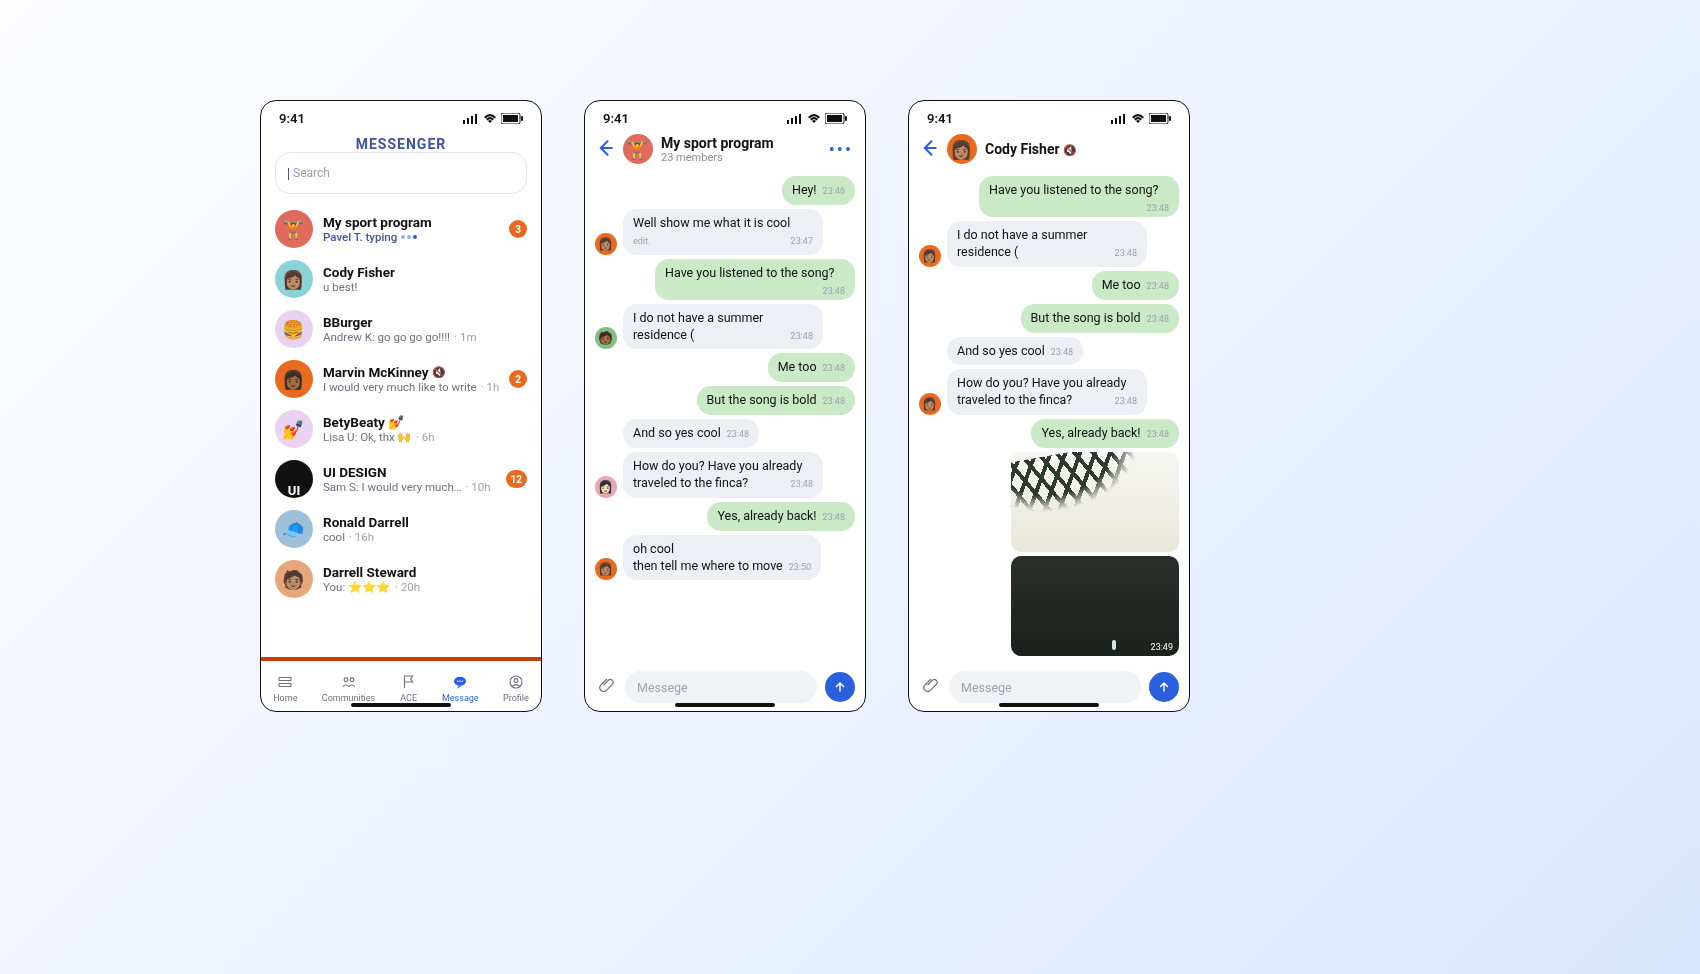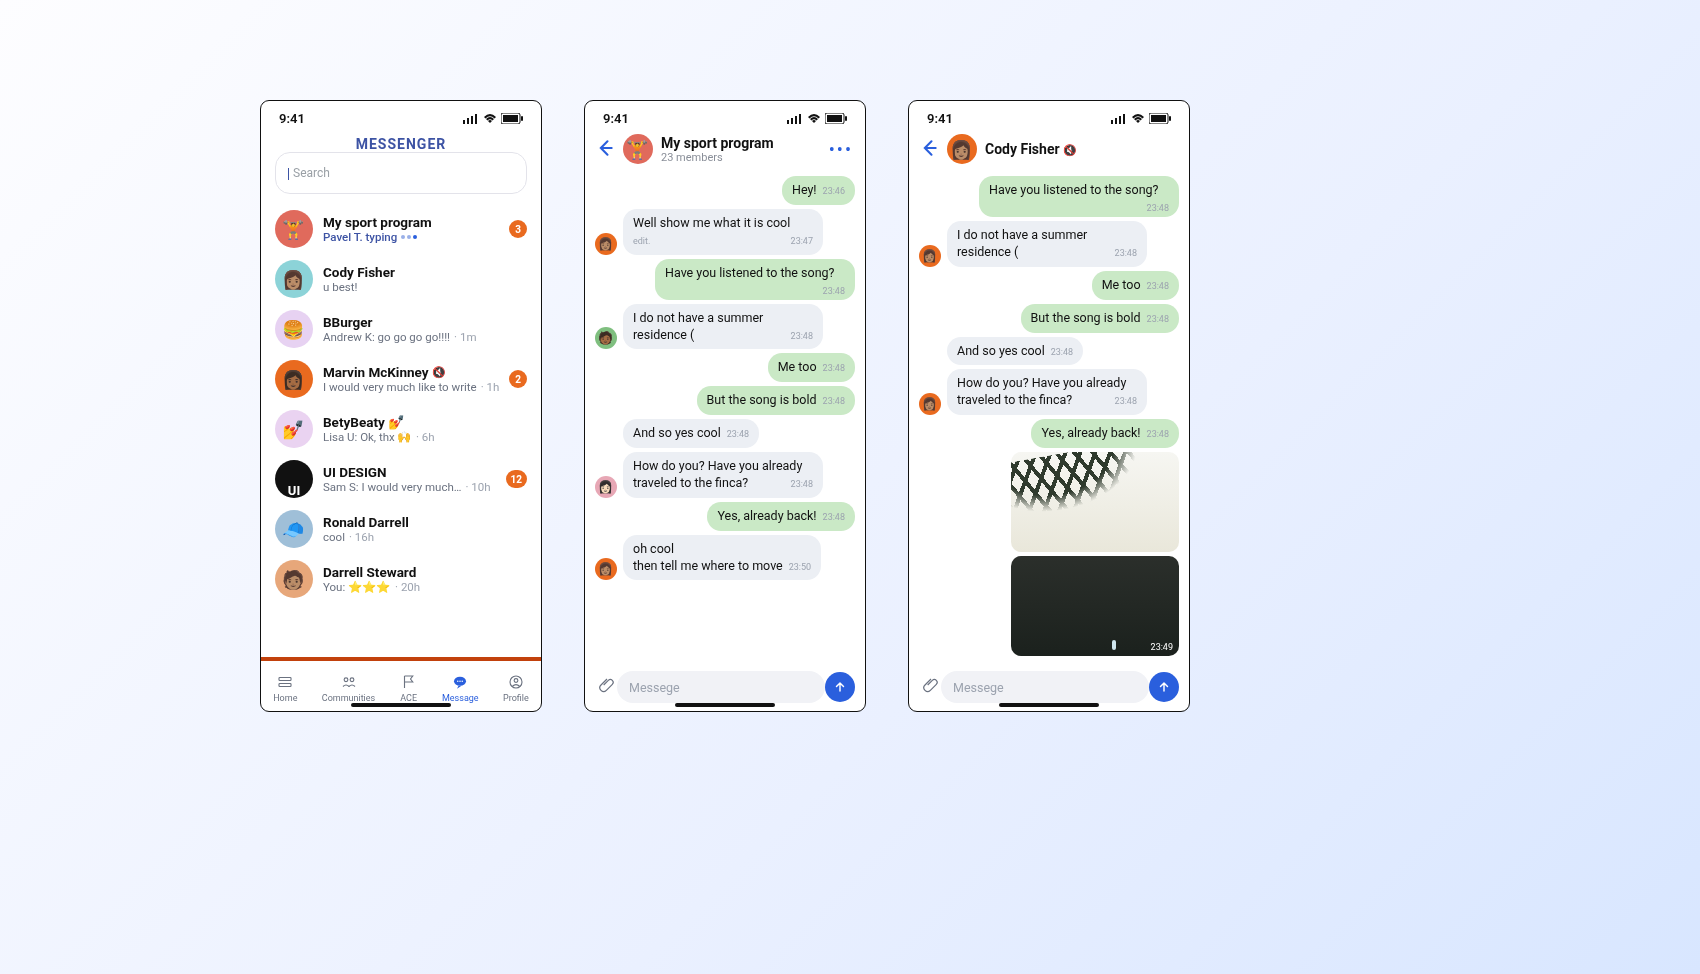--- a/index.html
+++ b/index.html
@@ -8,21 +8,21 @@
     background: linear-gradient(135deg, #fdfdff 0%, #eaf0ff 60%, #d8e6ff 100%);
     width: 1700px; height: 974px;
     display: flex; align-items: flex-start;
     padding: 100px 0 0 260px;
     gap: 42px;
   }
   .phone {
     width: 282px; height: 612px;
     background: #fff;
     border: 1.5px solid #111;
-    border-radius: 9px;
+    border-radius: 16px;
     overflow: hidden;
     display: flex; flex-direction: column;
     position: relative;
   }
   .status-bar {
     display: flex; justify-content: space-between; align-items: center;
     padding: 10px 18px 6px 18px;
     font-size: 13px; font-weight: 600; color: #111;
   }
   .status-icons { display: flex; align-items: center; gap: 4px; }
@@ -94,21 +94,21 @@
   .palm { background: linear-gradient(180deg,#f6f6f2 0%, #e9e7da 100%); }
   .palm::before { content:""; position:absolute; top:-5px; left:-10px; width:200px; height:90px;
     background: repeating-linear-gradient(60deg, #2f3a2d 0 4px, transparent 4px 14px),
                 repeating-linear-gradient(-60deg, #2f3a2d 0 4px, transparent 4px 14px);
     transform: rotate(-10deg);
     mask: radial-gradient(120px 80px at 30% 0%, #000 50%, transparent 70%);
   }
   .rock { background: linear-gradient(180deg,#2b2f2b 0%, #1b211d 100%);}
   .rock::after { content:""; position:absolute; left:60%; bottom:6px; width:4px; height:10px; background:#cfe6ee; border-radius:2px;}
   .composer {
-    height:48px; display:flex; align-items:center; padding:0 10px 0 12px;
+    height:48px; display:flex; align-items:center; gap:8px; padding:0 10px 0 12px;
   }
   .attach { color:#6b7280; }
   .input {
     flex:1; height:32px; border-radius:16px; background:#f1f2f6;
     display:flex; align-items:center; padding:0 12px; font-size:12.5px; color:#9ca3af;
   }
   .send { width:30px; height:30px; border-radius:50%; background:#2a5fdd; display:flex; align-items:center; justify-content:center;}
   .send svg { width:14px; height:14px; }
   .muted-icon { font-size:11px; color:#6b7280;}
   .dots3 { display:inline-flex; gap:2px;}

